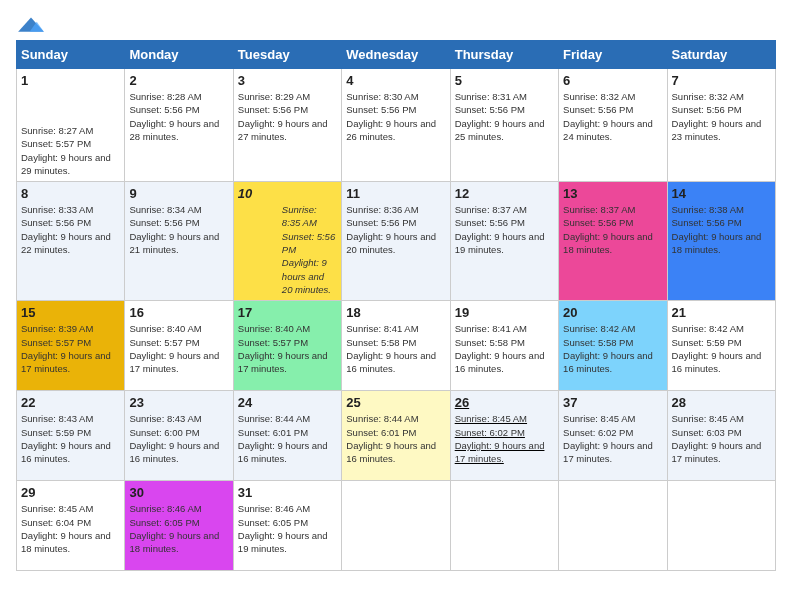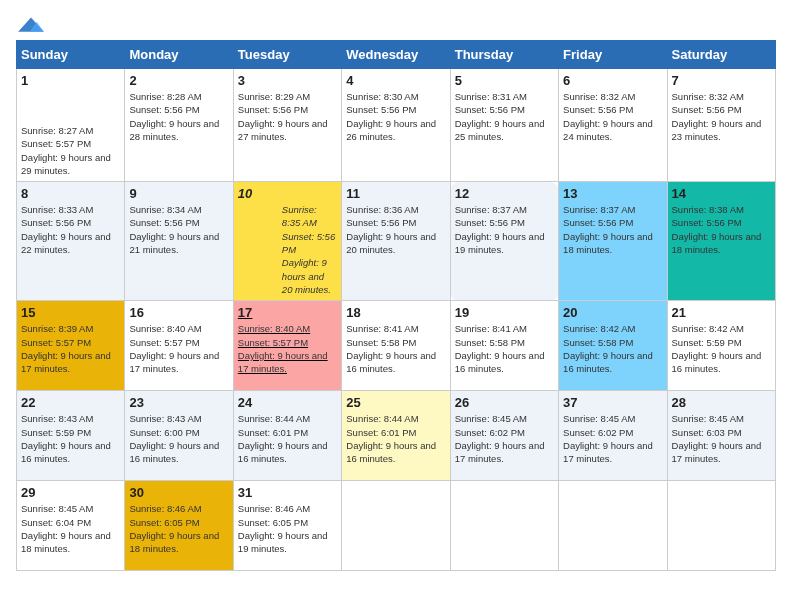--- a/index.html
+++ b/index.html
@@ -185,53 +185,53 @@
           <div class="day-info" style="white-space: pre-line; margin-left: 44px;">Sunrise: 8:35 AM
 Sunset: 5:56 PM
 Daylight: 9 hours and 20 minutes.</div>
         </td>
         <td style="background-color: rgb(238, 243, 250);">
           <span class="day-number">11</span>
           <div class="day-info" style="white-space: pre-line;">Sunrise: 8:36 AM
 Sunset: 5:56 PM
 Daylight: 9 hours and 20 minutes.</div>
         </td>
-        <td style="background-color: rgb(238, 243, 250); border-radius: 9px;">
+        <td style="background-color: rgb(238, 243, 250);">
           <span class="day-number">12</span>
           <div class="day-info" style="white-space: pre-line;">Sunrise: 8:37 AM
 Sunset: 5:56 PM
 Daylight: 9 hours and 19 minutes.</div>
         </td>
-        <td style="background-color: #7dd3fc;">
+        <td style="background-color: #ec4899;">
           <span class="day-number">13</span>
           <div class="day-info" style="white-space: pre-line;">Sunrise: 8:37 AM
 Sunset: 5:56 PM
 Daylight: 9 hours and 18 minutes.</div>
         </td>
-        <td style="background-color: #14b8a6;">
+        <td style="background-color: #3b82f6;">
           <span class="day-number">14</span>
           <div class="day-info" style="white-space: pre-line;">Sunrise: 8:38 AM
 Sunset: 5:56 PM
 Daylight: 9 hours and 18 minutes.</div>
         </td>
       </tr>
       <tr>
         <td style="background-color: #eab308;">
           <span class="day-number">15</span>
           <div class="day-info" style="white-space: pre-line;">Sunrise: 8:39 AM
 Sunset: 5:57 PM
 Daylight: 9 hours and 17 minutes.</div>
         </td>
         <td style="background-color: rgb(255, 255, 255);">
           <span class="day-number">16</span>
           <div class="day-info" style="white-space: pre-line;">Sunrise: 8:40 AM
 Sunset: 5:57 PM
 Daylight: 9 hours and 17 minutes.</div>
         </td>
-        <td style="background-color: #fca5a5; text-decoration: underline;">
+        <td style="background-color: #86efac;">
           <span class="day-number">17</span>
           <div class="day-info" style="white-space: pre-line;">Sunrise: 8:40 AM
 Sunset: 5:57 PM
 Daylight: 9 hours and 17 minutes.</div>
         </td>
         <td style="background-color: rgb(255, 255, 255);">
           <span class="day-number">18</span>
           <div class="day-info" style="white-space: pre-line;">Sunrise: 8:41 AM
 Sunset: 5:58 PM
 Daylight: 9 hours and 16 minutes.</div>
@@ -273,21 +273,21 @@
           <div class="day-info" style="white-space: pre-line;">Sunrise: 8:44 AM
 Sunset: 6:01 PM
 Daylight: 9 hours and 16 minutes.</div>
         </td>
         <td style="background-color: #fef9c3; margin-left: 19px;">
           <span class="day-number">25</span>
           <div class="day-info" style="white-space: pre-line;">Sunrise: 8:44 AM
 Sunset: 6:01 PM
 Daylight: 9 hours and 16 minutes.</div>
         </td>
-        <td style="background-color: rgb(238, 243, 250);">
+        <td style="background-color: rgb(238, 243, 250); text-decoration: underline;">
           <span class="day-number">26</span>
           <div class="day-info" style="white-space: pre-line;">Sunrise: 8:45 AM
 Sunset: 6:02 PM
 Daylight: 9 hours and 17 minutes.</div>
         </td>
         <td style="background-color: rgb(238, 243, 250);">
           <span class="day-number">37</span>
           <div class="day-info" style="white-space: pre-line;">Sunrise: 8:45 AM
 Sunset: 6:02 PM
 Daylight: 9 hours and 17 minutes.</div>
@@ -299,21 +299,21 @@
 Daylight: 9 hours and 17 minutes.</div>
         </td>
       </tr>
       <tr>
         <td style="background-color: rgb(255, 255, 255);">
           <span class="day-number">29</span>
           <div class="day-info" style="white-space: pre-line;">Sunrise: 8:45 AM
 Sunset: 6:04 PM
 Daylight: 9 hours and 18 minutes.</div>
         </td>
-        <td style="background-color: #eab308;">
+        <td style="background-color: #d946ef;">
           <span class="day-number">30</span>
           <div class="day-info" style="white-space: pre-line;">Sunrise: 8:46 AM
 Sunset: 6:05 PM
 Daylight: 9 hours and 18 minutes.</div>
         </td>
         <td style="background-color: rgb(255, 255, 255);">
           <span class="day-number">31</span>
           <div class="day-info" style="white-space: pre-line;">Sunrise: 8:46 AM
 Sunset: 6:05 PM
 Daylight: 9 hours and 19 minutes.</div>

